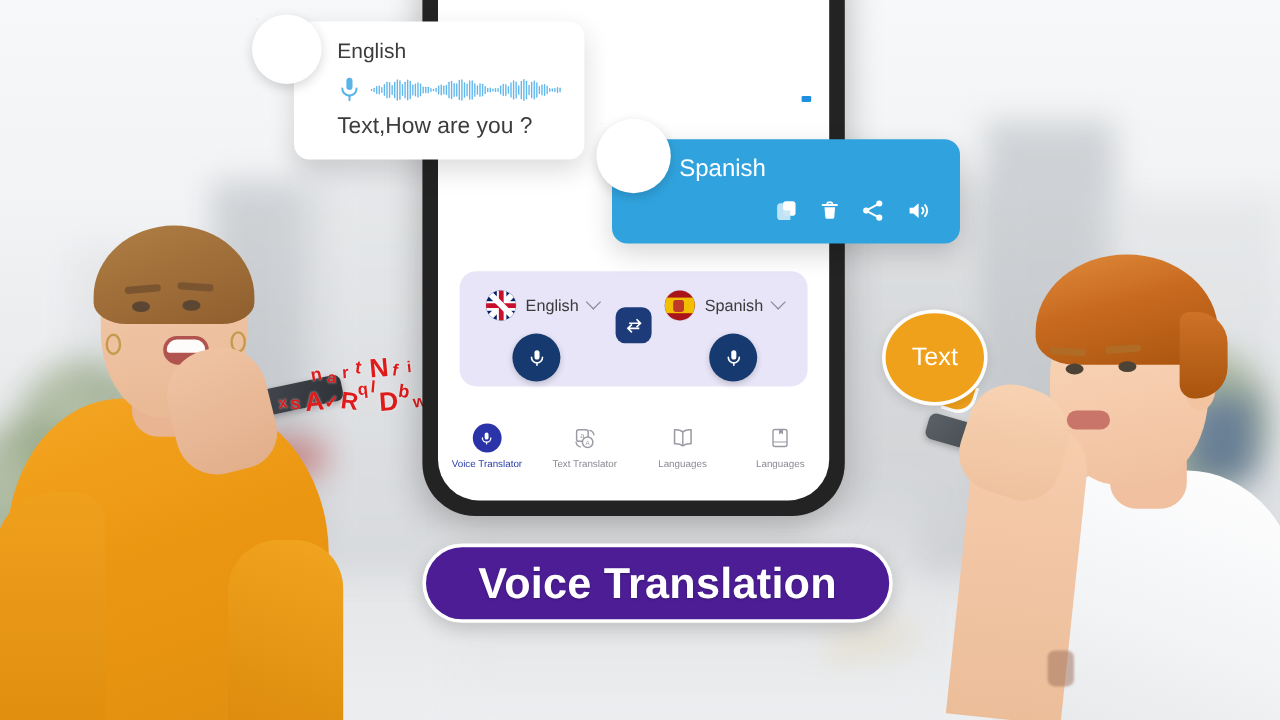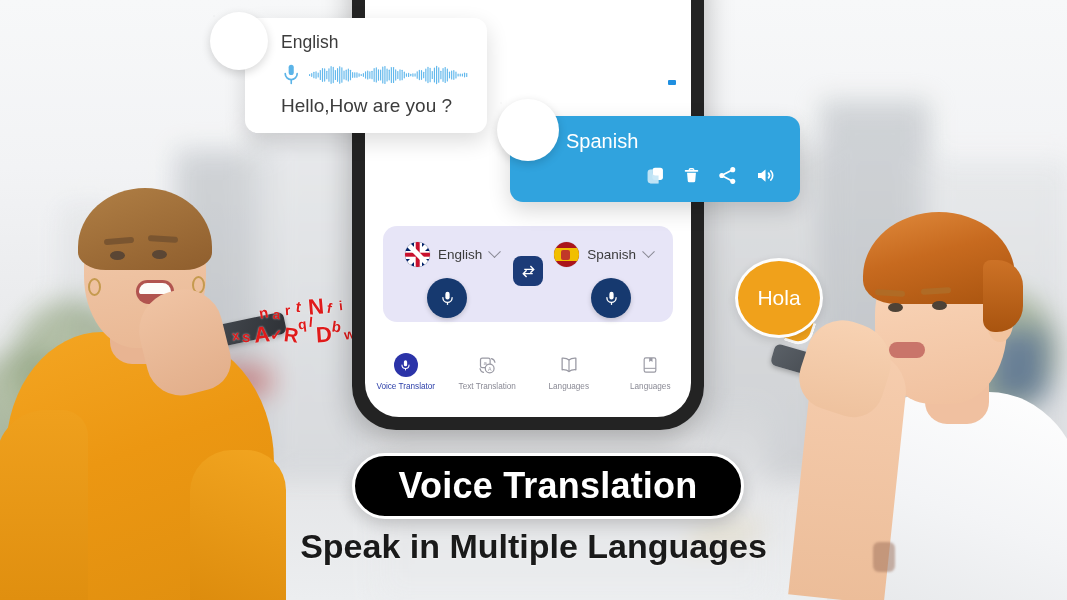--- a/index.html
+++ b/index.html
@@ -342,21 +342,21 @@
     background: #F0A11B; border-right: 3px solid #fdfdfd; border-bottom: 3px solid #fdfdfd;
     border-radius: 0 0 16px 0; transform: rotate(18deg);
   }
   #hello-bubble .txt {
     position: relative; z-index: 2; color: #fff; font-size: 21px; font-weight: 400;
   }
 
   
   #banner-pill {
     position: absolute; left: 352px; top: 453px; width: 392px; height: 66px;
-    background: #000000; border: 3.5px solid #fff; border-radius: 34px;
+    background: #4c1d95; border: 3.5px solid #fff; border-radius: 34px;
     display: flex; align-items: center; justify-content: center;
     box-shadow: 0 5px 16px rgba(0,0,0,.18);
   }
   #banner-pill .t {
     color: #fff; font-size: 36px; font-weight: 700; letter-spacing: .2px;
     text-shadow: 0 1px 2px rgba(0,0,0,.25);
   }
   #banner-sub {
     position: absolute; left: 0; right: 0; top: 527px; text-align: center;
     font-size: 34px; font-weight: 700; color: #1a1a1a;
@@ -514,21 +514,21 @@
           <span class="tab-icon">
             <svg width="21" height="21" viewBox="0 0 24 24">
               <rect x="4" y="3.5" width="11" height="11" rx="2" stroke="#9a9aa4" stroke-width="1.4" fill="none"></rect>
               <text x="9.5" y="11.6" font-size="7" fill="#9a9aa4" text-anchor="middle" font-family="Liberation Sans, sans-serif">a</text>
               <circle cx="14.5" cy="15.5" r="5" stroke="#9a9aa4" stroke-width="1.4" fill="#fff"></circle>
               <text x="14.5" y="18" font-size="6" fill="#9a9aa4" text-anchor="middle" font-family="Liberation Sans, sans-serif">A</text>
               <path d="M16.5 4.2c2.3.6 3.7 2.3 4 4.3" stroke="#9a9aa4" stroke-width="1.3" fill="none" stroke-linecap="round"></path>
               <path d="M7.5 19.8c-2.3-.6-3.7-2.3-4-4.3" stroke="#9a9aa4" stroke-width="1.3" fill="none" stroke-linecap="round"></path>
             </svg>
           </span>
-          <span class="tab-label">Text Translation</span>
+          <span class="tab-label">Text Translator</span>
         </div>
 
         <div class="tab">
           <span class="tab-icon">
             <svg width="22" height="22" viewBox="0 0 24 24">
               <path d="M12 6.5C10 4.8 7.6 4.4 4.5 4.6v12.6c3.1-.2 5.5.2 7.5 1.9 2-1.7 4.4-2.1 7.5-1.9V4.6c-3.1-.2-5.5.2-7.5 1.9z" stroke="#9a9aa4" stroke-width="1.4" fill="none" stroke-linejoin="round"></path>
               <path d="M12 6.5v12.6" stroke="#9a9aa4" stroke-width="1.3"></path>
             </svg>
           </span>
           <span class="tab-label">Languages</span>
@@ -626,21 +626,21 @@
           <rect x="153.12" y="6.04" width="1.25" height="9.92" rx="0.6" fill="#62B8EC"></rect>
           <rect x="155.44" y="5.70" width="1.25" height="10.60" rx="0.6" fill="#62B8EC"></rect>
           <rect x="157.76" y="7.17" width="1.25" height="7.66" rx="0.6" fill="#62B8EC"></rect>
           <rect x="160.08" y="9.27" width="1.25" height="3.45" rx="0.6" fill="#62B8EC"></rect>
           <rect x="162.40" y="9.43" width="1.25" height="3.14" rx="0.6" fill="#62B8EC"></rect>
           <rect x="164.72" y="9.29" width="1.25" height="3.42" rx="0.6" fill="#62B8EC"></rect>
           <rect x="167.04" y="8.39" width="1.25" height="5.22" rx="0.6" fill="#62B8EC"></rect>
           <rect x="169.36" y="8.73" width="1.25" height="4.54" rx="0.6" fill="#62B8EC"></rect>
         </svg>
     </div>
-    <div class="body">Hello,How are you ?</div>
+    <div class="body">Text,How are you ?</div>
   </div>
   <div id="flag-en-badge">
     <span class="flag uk">
       <span class="cw-v"></span><span class="cw-h"></span>
       <span class="cr-v"></span><span class="cr-h"></span>
     </span>
   </div>
 
   <div id="card-es">
     <div class="title">Spanish</div>
@@ -678,22 +678,21 @@
   </div>
   <div id="flag-es-badge">
     <span class="flag es">
       <span class="band"></span><span class="crest"></span>
     </span>
   </div>
 
   <div id="hello-bubble">
     <div class="tail"></div>
     <div class="bub">
-      <span class="txt">Hola</span>
+      <span class="txt">Text</span>
     </div>
   </div>
 
   <div id="banner-pill">
     <span class="t">Voice Translation</span>
   </div>
-  <div id="banner-sub">Speak in Multiple Languages</div>
 
 </div>
 
 </body></html>

